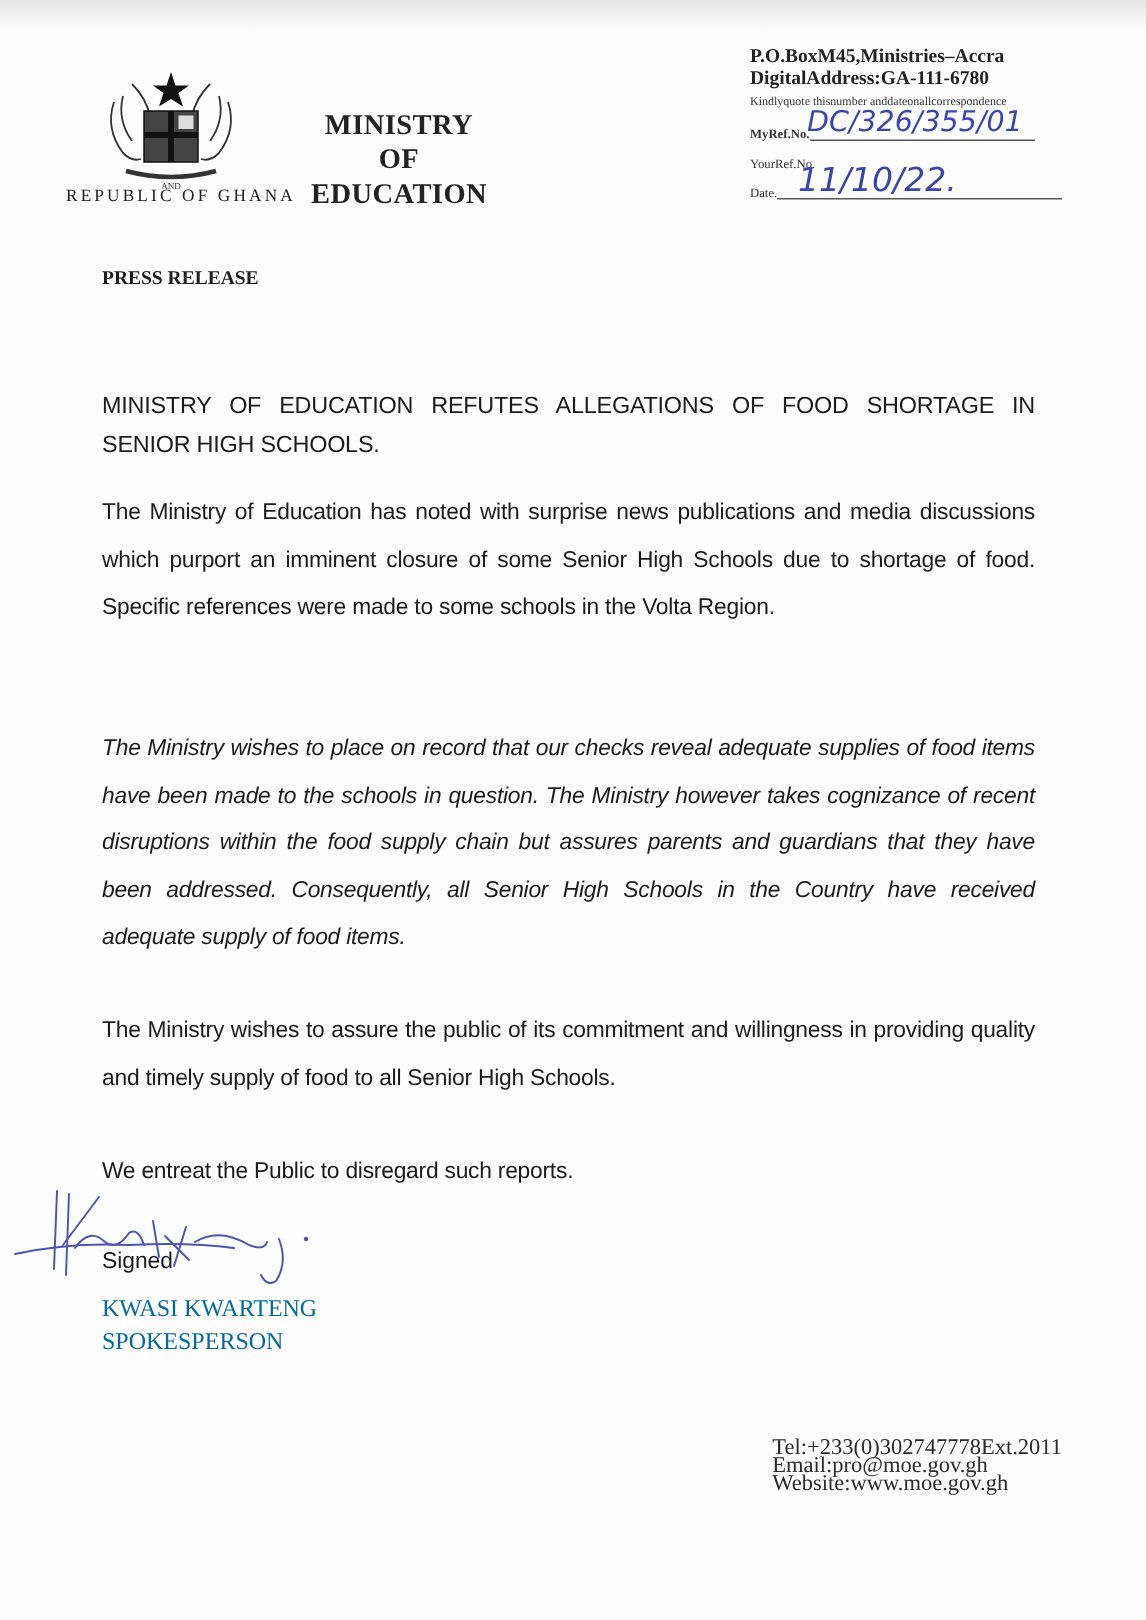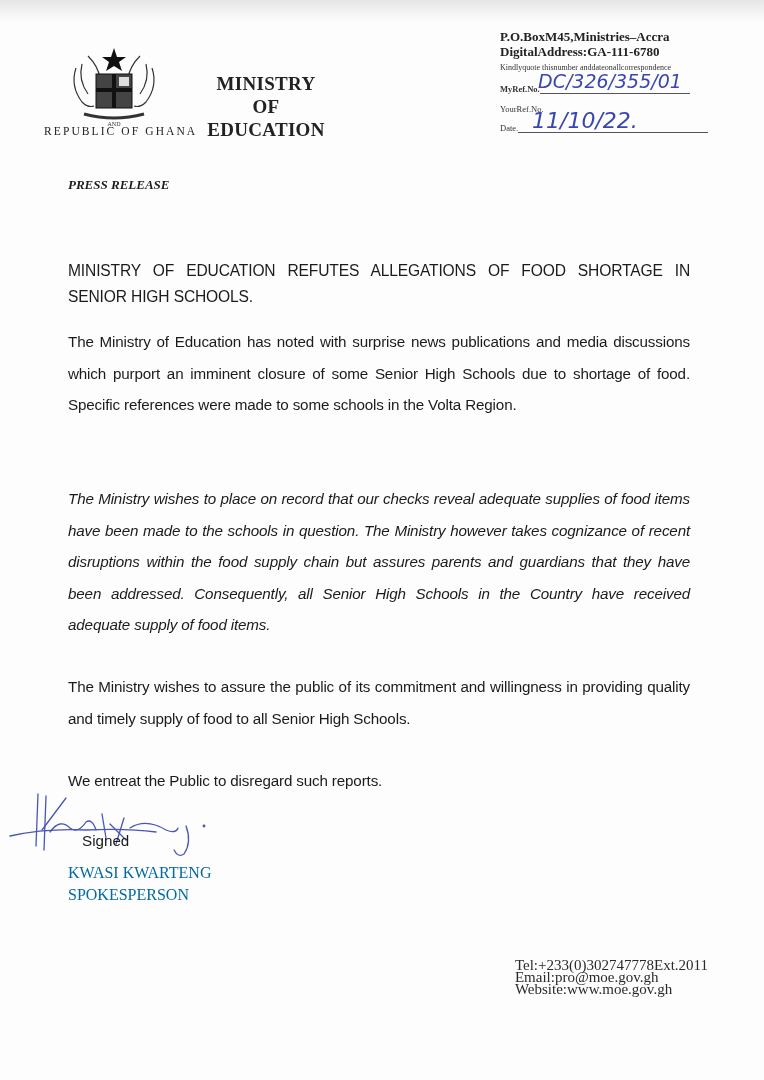--- a/index.html
+++ b/index.html
@@ -21,34 +21,34 @@
     position: absolute; left: 196px; top: 72px; width: 140px; text-align: center;
     font-weight: bold; font-size: 19px; line-height: 23px; color: #222;
   }
   .ministry .big { font-size: 19px; letter-spacing: 0.3px; }
   .addr { position: absolute; left: 500px; top: 29px; font-weight: bold; font-size: 13px; line-height: 15px; color: #222; }
   .kindly { position: absolute; left: 500px; top: 63px; font-size: 8px; color: #333; white-space: nowrap; }
   .ref-row { position: absolute; left: 500px; font-size: 8.5px; color: #333; }
   .ref-line { display: inline-block; border-bottom: 1px solid #555; vertical-align: bottom; }
   .hand { position: absolute; font-family: "DejaVu Sans", sans-serif; color: #3a46b0; font-style: italic; }
   .press {
-    position: absolute; left: 68px; top: 177px; font-weight: bold; font-size: 13px; color: #1d1d1d; font-style: italic;
+    position: absolute; left: 68px; top: 177px; font-weight: bold; font-size: 13px; color: #1d1d1d;
   }
   .body-text {
     position: absolute; left: 68px; width: 622px;
     font-family: "Liberation Sans", sans-serif; font-size: 15.2px; color: #1b1b1b;
     text-align: justify; letter-spacing: -0.15px;
   }
   .heading { top: 258px; line-height: 26px; text-align: justify; text-align-last: left; font-size: 15.6px; }
   .p1 { top: 326px; line-height: 31.5px; }
   .p2 { top: 483px; line-height: 31.5px; font-style: italic; }
   .p3 { top: 671px; line-height: 31.5px; }
   .p4 { top: 765px; line-height: 31.5px; }
   .signature { position: absolute; left: 6px; top: 788px; width: 200px; height: 72px; }
-  .signed { position: absolute; left: 68px; top: 832px; font-family: "Liberation Sans", sans-serif; font-size: 15.2px; margin-left: 14px; }
+  .signed { position: absolute; left: 68px; top: 832px; font-family: "Liberation Sans", sans-serif; font-size: 15.2px; }
   .name {
     position: absolute; left: 68px; top: 862px; font-family: "Liberation Serif", serif; font-size: 16px; line-height: 22px; color: #0369a1;
   }
   .contact {
     position: absolute; right: 56px; top: 959px; 
     font-size: 15px; line-height: 12px; color: #2a2a2a;
   }
 </style>
 </head>
 <body>

